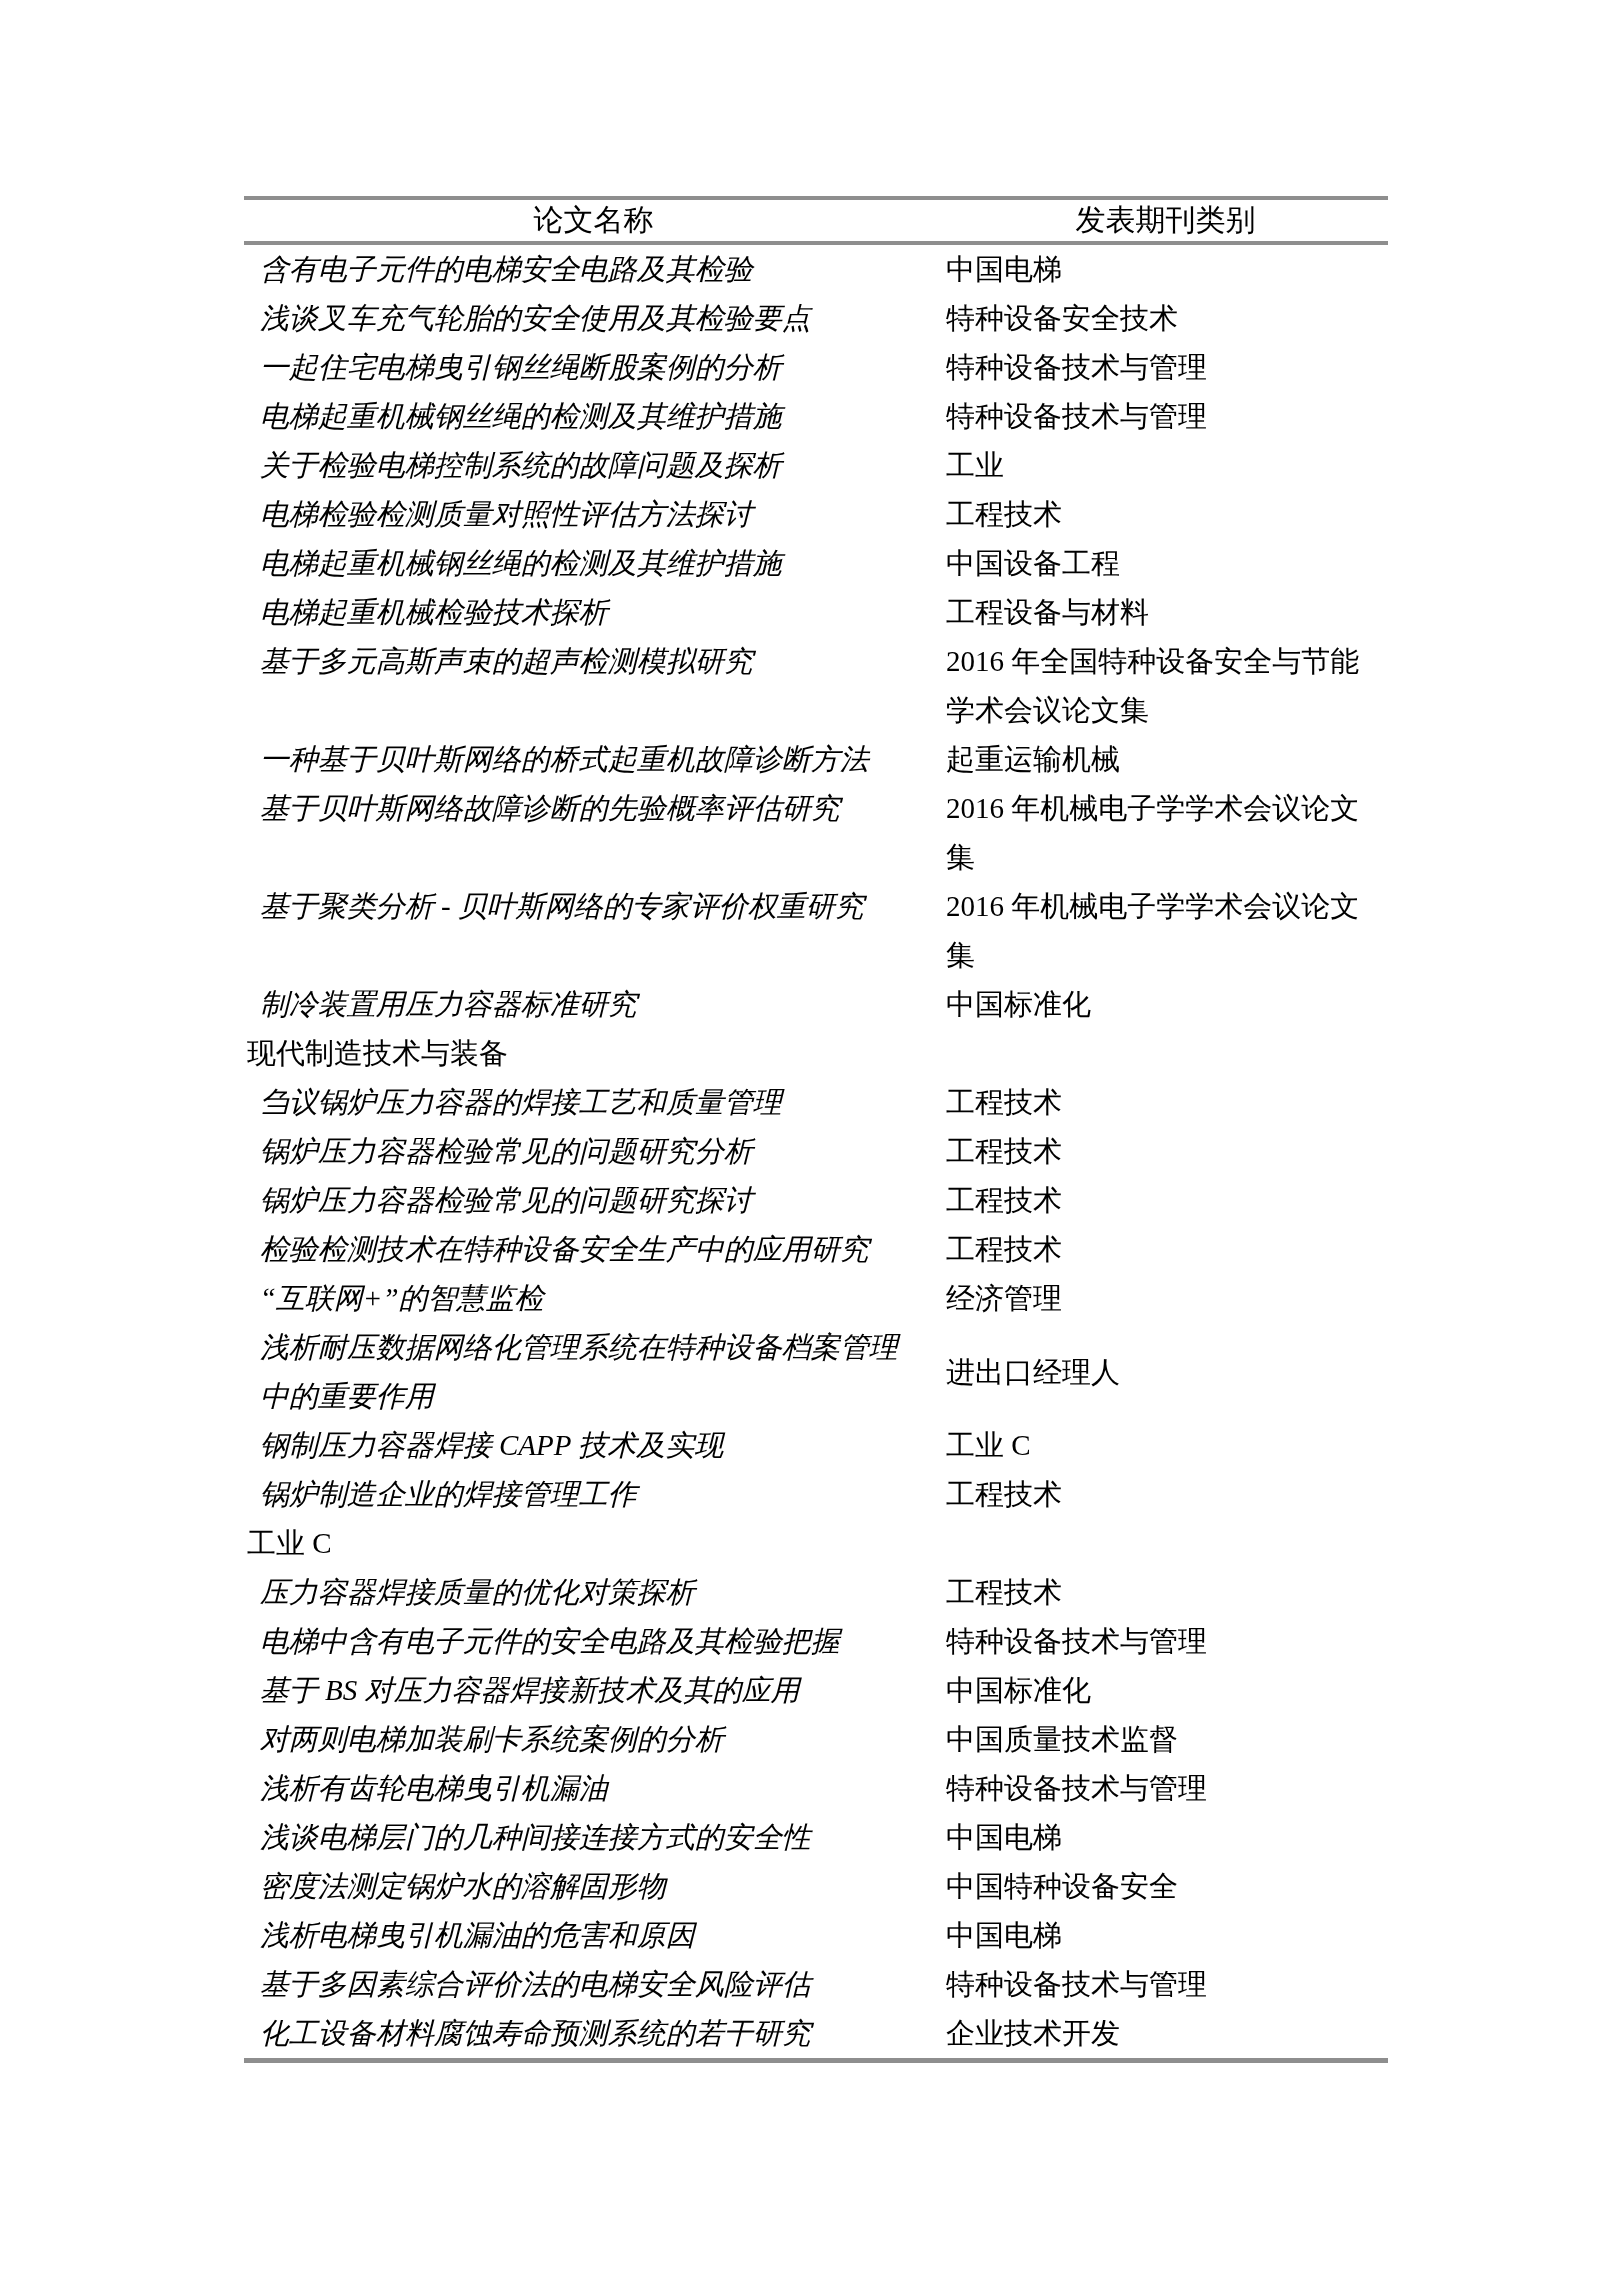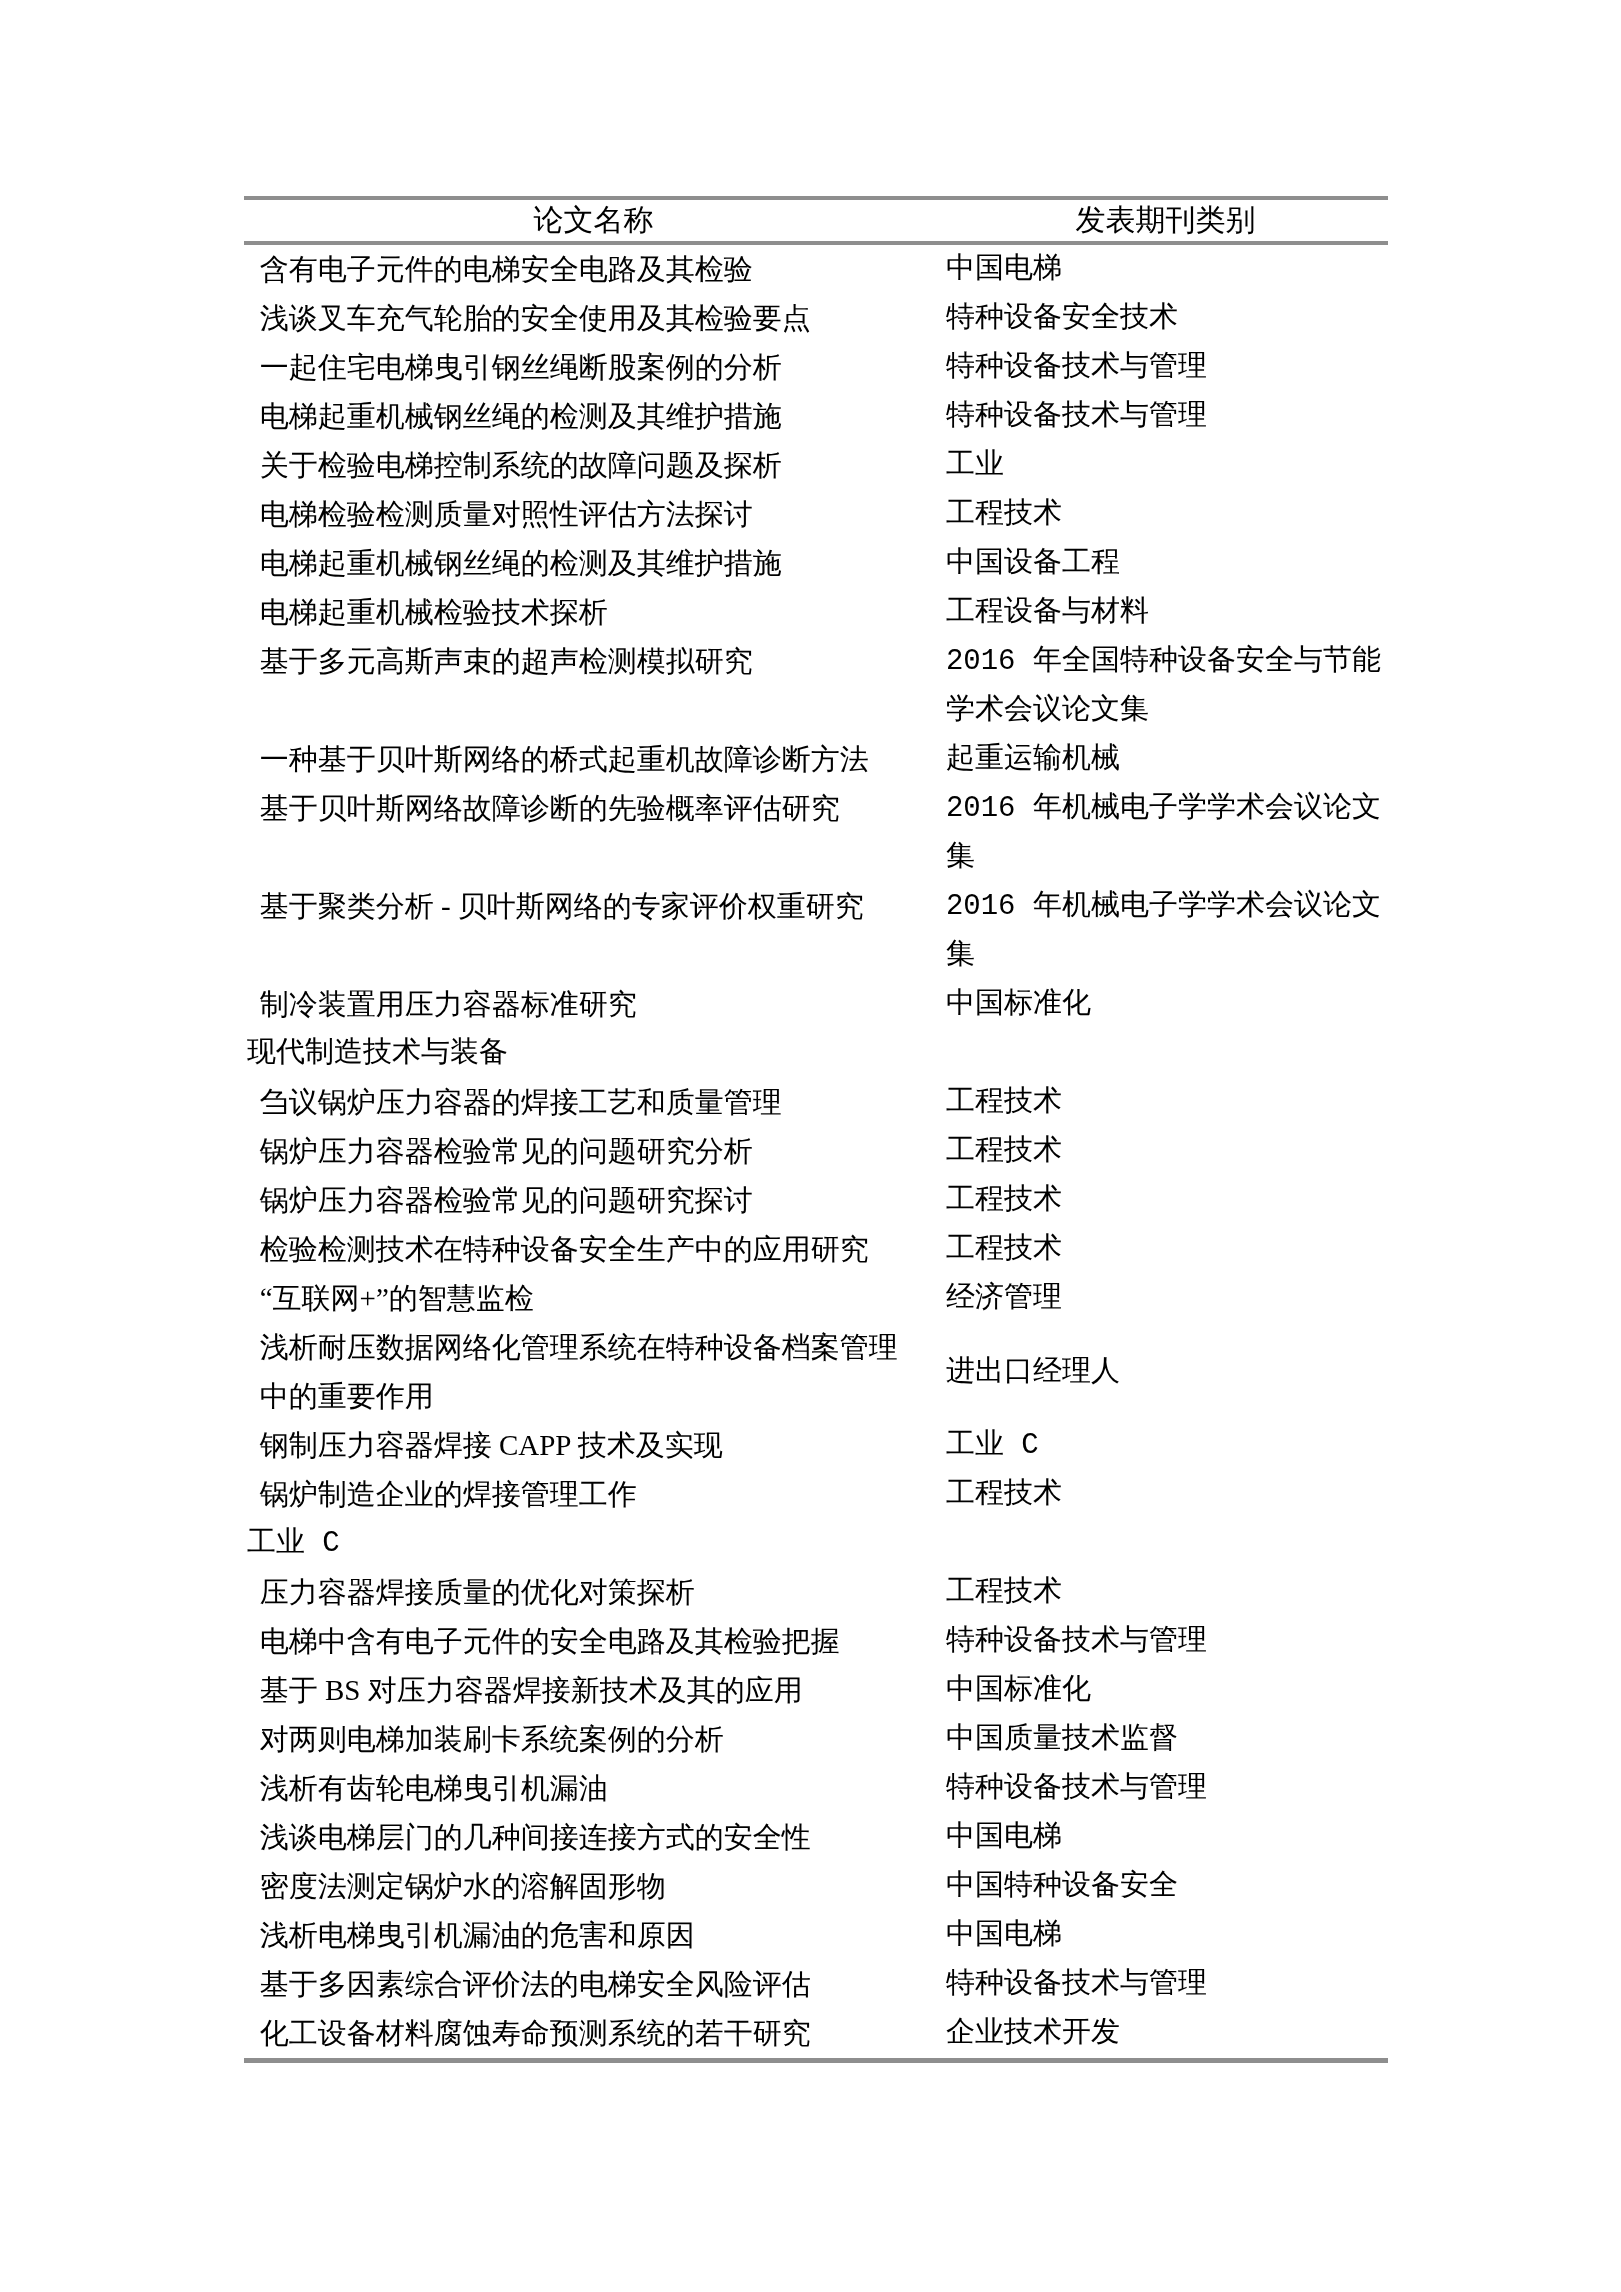--- a/index.html
+++ b/index.html
@@ -43,27 +43,27 @@
     line-height: 49px;
   }
   .cell {
     box-sizing: border-box;
     white-space: pre-line;
   }
   .cell-title {
     width: 699px;
     padding-left: 15.7px;
     padding-right: 3.9px;
+    font-style: italic;
   }
   .cell-journal {
     width: 445px;
     padding-left: 2.9px;
     display: flex;
     align-items: center;
-    font-family: Liberation Mono, monospace;
   }
   .cell-journal span {
     white-space: pre-line;
     display: block;
   }
 </style>
 </head>
 <body>
 
 <div class="doc-table">

